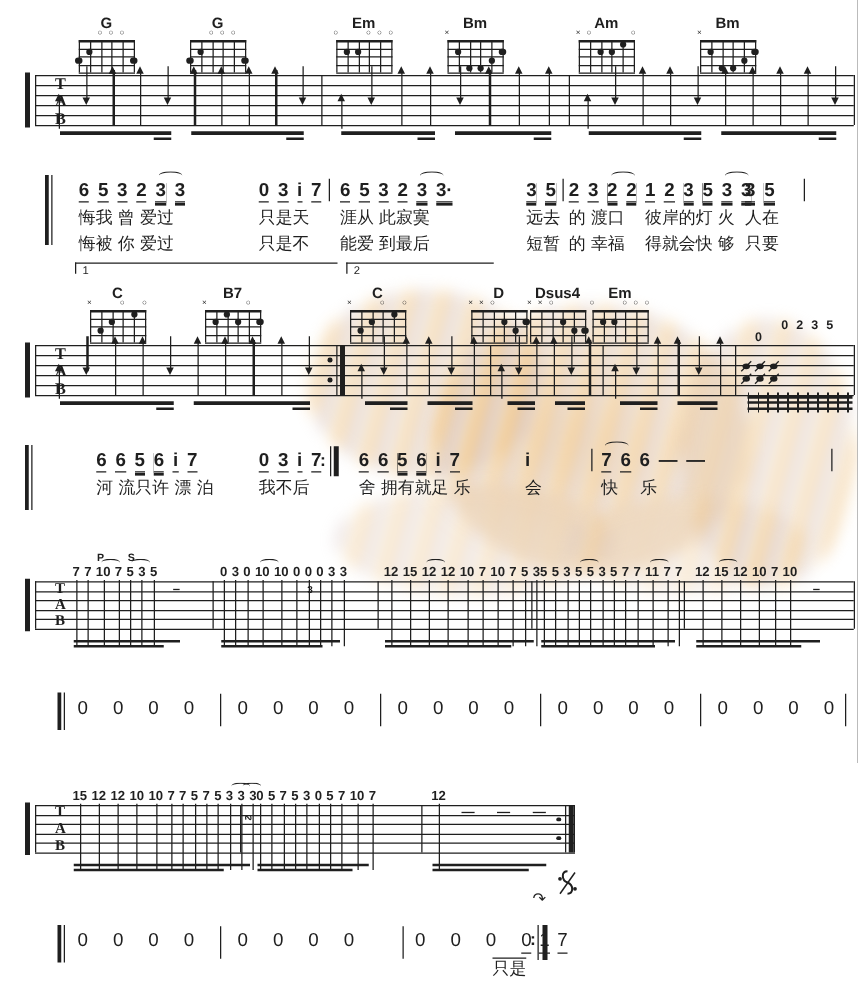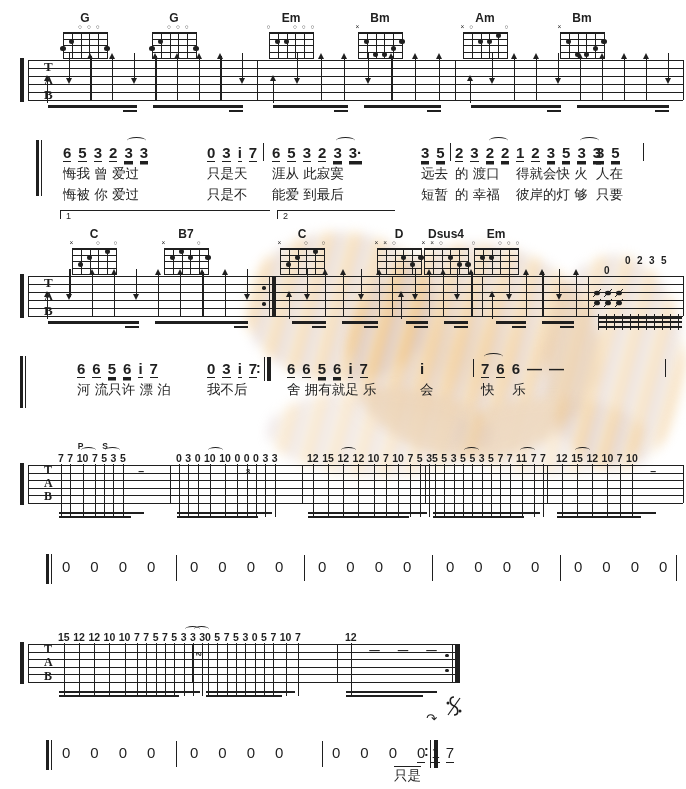--- a/index.html
+++ b/index.html
@@ -466,22 +466,22 @@
       <div style="font-size: 13.5px; margin-top: 3px; white-space: pre; font-family: &quot;DejaVu Sans&quot;, &quot;Liberation Sans&quot;, sans-serif;">远去</div>
       <div style="font-size: 13.5px; margin-top: 3px; white-space: pre; font-family: &quot;DejaVu Sans&quot;, &quot;Liberation Sans&quot;, sans-serif;">短暂</div>
     </div>
     <div style="position: absolute; left: 455px; top: 144px; white-space: nowrap;">
       <div><span style="display: inline-block; position: relative; font-weight: bold; font-size: 15px; margin-right: 7px; line-height: 1.15; border-bottom: 1.5px solid rgb(31, 31, 31);">2</span><span style="display: inline-block; position: relative; font-weight: bold; font-size: 15px; margin-right: 7px; line-height: 1.15; border-bottom: 1.5px solid rgb(31, 31, 31);">3</span><span style="display: inline-block; position: relative; font-weight: bold; font-size: 15px; margin-right: 7px; line-height: 1.15; border-bottom: 1.5px solid rgb(31, 31, 31); box-shadow: rgb(31, 31, 31) 0px 2.5px 0px 0px;">2<span style="position: absolute; top: -7px; left: 3px; width: 19px; height: 7px; border-top: 1.5px solid rgb(31, 31, 31); border-radius: 50% 50% 0px 0px;"></span></span><span style="display: inline-block; position: relative; font-weight: bold; font-size: 15px; margin-right: 7px; line-height: 1.15; border-bottom: 1.5px solid rgb(31, 31, 31); box-shadow: rgb(31, 31, 31) 0px 2.5px 0px 0px;">2</span></div>
       <div style="font-size: 13.5px; margin-top: 3px; white-space: pre; font-family: &quot;DejaVu Sans&quot;, &quot;Liberation Sans&quot;, sans-serif;">的 渡口</div>
       <div style="font-size: 13.5px; margin-top: 3px; white-space: pre; font-family: &quot;DejaVu Sans&quot;, &quot;Liberation Sans&quot;, sans-serif;">的 幸福</div>
     </div>
     <div style="position: absolute; left: 516px; top: 144px; white-space: nowrap;">
       <div><span style="display: inline-block; position: relative; font-weight: bold; font-size: 15px; margin-right: 7px; line-height: 1.15; border-bottom: 1.5px solid rgb(31, 31, 31);">1</span><span style="display: inline-block; position: relative; font-weight: bold; font-size: 15px; margin-right: 7px; line-height: 1.15; border-bottom: 1.5px solid rgb(31, 31, 31);">2</span><span style="display: inline-block; position: relative; font-weight: bold; font-size: 15px; margin-right: 7px; line-height: 1.15; border-bottom: 1.5px solid rgb(31, 31, 31); box-shadow: rgb(31, 31, 31) 0px 2.5px 0px 0px;">3</span><span style="display: inline-block; position: relative; font-weight: bold; font-size: 15px; margin-right: 7px; line-height: 1.15; border-bottom: 1.5px solid rgb(31, 31, 31); box-shadow: rgb(31, 31, 31) 0px 2.5px 0px 0px;">5</span><span style="display: inline-block; position: relative; font-weight: bold; font-size: 15px; margin-right: 7px; line-height: 1.15; border-bottom: 1.5px solid rgb(31, 31, 31); box-shadow: rgb(31, 31, 31) 0px 2.5px 0px 0px;">3<span style="position: absolute; top: -7px; left: 3px; width: 19px; height: 7px; border-top: 1.5px solid rgb(31, 31, 31); border-radius: 50% 50% 0px 0px;"></span></span><span style="display: inline-block; position: relative; font-weight: bold; font-size: 15px; margin-right: 7px; line-height: 1.15; border-bottom: 1.5px solid rgb(31, 31, 31); box-shadow: rgb(31, 31, 31) 0px 2.5px 0px 0px;">3</span></div>
-      <div style="font-size: 13.5px; margin-top: 3px; white-space: pre; font-family: &quot;DejaVu Sans&quot;, &quot;Liberation Sans&quot;, sans-serif;">得就会快 火</div>
-      <div style="font-size: 13.5px; margin-top: 3px; white-space: pre; font-family: &quot;DejaVu Sans&quot;, &quot;Liberation Sans&quot;, sans-serif;">彼岸的灯 够</div>
+      <div style="font-size: 13.5px; margin-top: 3px; white-space: pre; font-family: &quot;DejaVu Sans&quot;, &quot;Liberation Sans&quot;, sans-serif;">彼岸的灯 火</div>
+      <div style="font-size: 13.5px; margin-top: 3px; white-space: pre; font-family: &quot;DejaVu Sans&quot;, &quot;Liberation Sans&quot;, sans-serif;">得就会快 够</div>
     </div>
     <div style="position: absolute; left: 596px; top: 144px; white-space: nowrap;">
       <div><span style="display: inline-block; position: relative; font-weight: bold; font-size: 15px; margin-right: 7px; line-height: 1.15; border-bottom: 1.5px solid rgb(31, 31, 31); box-shadow: rgb(31, 31, 31) 0px 2.5px 0px 0px;">3</span><span style="display: inline-block; position: relative; font-weight: bold; font-size: 15px; margin-right: 7px; line-height: 1.15; border-bottom: 1.5px solid rgb(31, 31, 31); box-shadow: rgb(31, 31, 31) 0px 2.5px 0px 0px;">5</span></div>
       <div style="font-size: 13.5px; margin-top: 3px; white-space: pre; font-family: &quot;DejaVu Sans&quot;, &quot;Liberation Sans&quot;, sans-serif;">人在</div>
       <div style="font-size: 13.5px; margin-top: 3px; white-space: pre; font-family: &quot;DejaVu Sans&quot;, &quot;Liberation Sans&quot;, sans-serif;">只要</div>
     </div>
     <div style="position: absolute; left: 263px; top: 143px; width: 1px; height: 18px; background: rgb(31, 31, 31);"></div>
     <div style="position: absolute; left: 450px; top: 143px; width: 1px; height: 18px; background: rgb(31, 31, 31);"></div>
     <div style="position: absolute; left: 643px; top: 143px; width: 1px; height: 18px; background: rgb(31, 31, 31);"></div>
     <div style="position: absolute; left: 20px; top: 356px; width: 3px; height: 52px; background: rgb(31, 31, 31);"></div>

